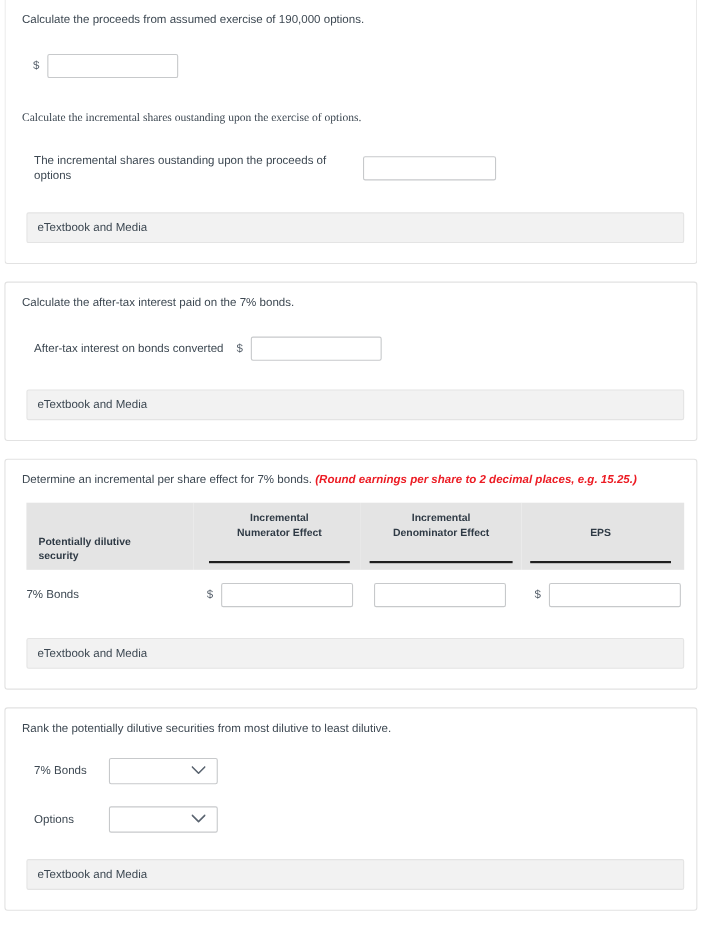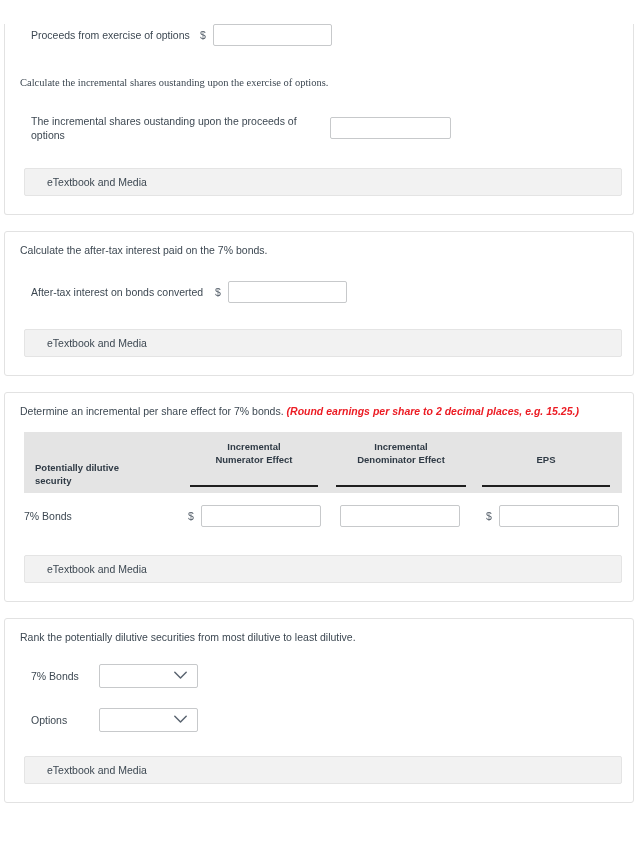--- a/index.html
+++ b/index.html
@@ -96,21 +96,21 @@
   
   .etextbook {
     margin: 26px 0 18px 4px;
     width: 598px;
     height: 28px;
     background: #f2f2f2;
     border: 1px solid #e4e4e4;
     border-radius: 2px;
     display: flex;
     align-items: center;
-    padding-left: 22px;
+    padding-left: 9px;
     font-size: 10.5px;
     color: #3d4852;
     cursor: pointer;
   }
 
   
   .tbl-wrap {
     margin-top: 14px;
     width: 598px;
     margin-left: 4px;
@@ -210,23 +210,25 @@
 
   .spacer-bottom { height: 6px; }
 </style>
 </head>
 <body>
 
 <div class="page">
 
   <div class="card first">
     <div class="card-body">
+      <p class="prompt">
+        <span>Calculate the proceeds from assumed exercise of 190,000 options.</span>
+      </p>
 
       <div class="field-row row-proceeds">
-        <span class="field-label">Proceeds from exercise of options</span>
         <span class="dollar">$</span>
         <input class="txt" type="text" value="" style="">
       </div>
 
       <p class="prompt" style="padding-top:30px;font-family:Liberation Serif, serif;">
         <span>Calculate the incremental shares oustanding upon the exercise of options.</span>
       </p>
 
       <div class="field-row row-incremental">
         <span class="field-label">The incremental shares oustanding upon the proceeds of options</span>

